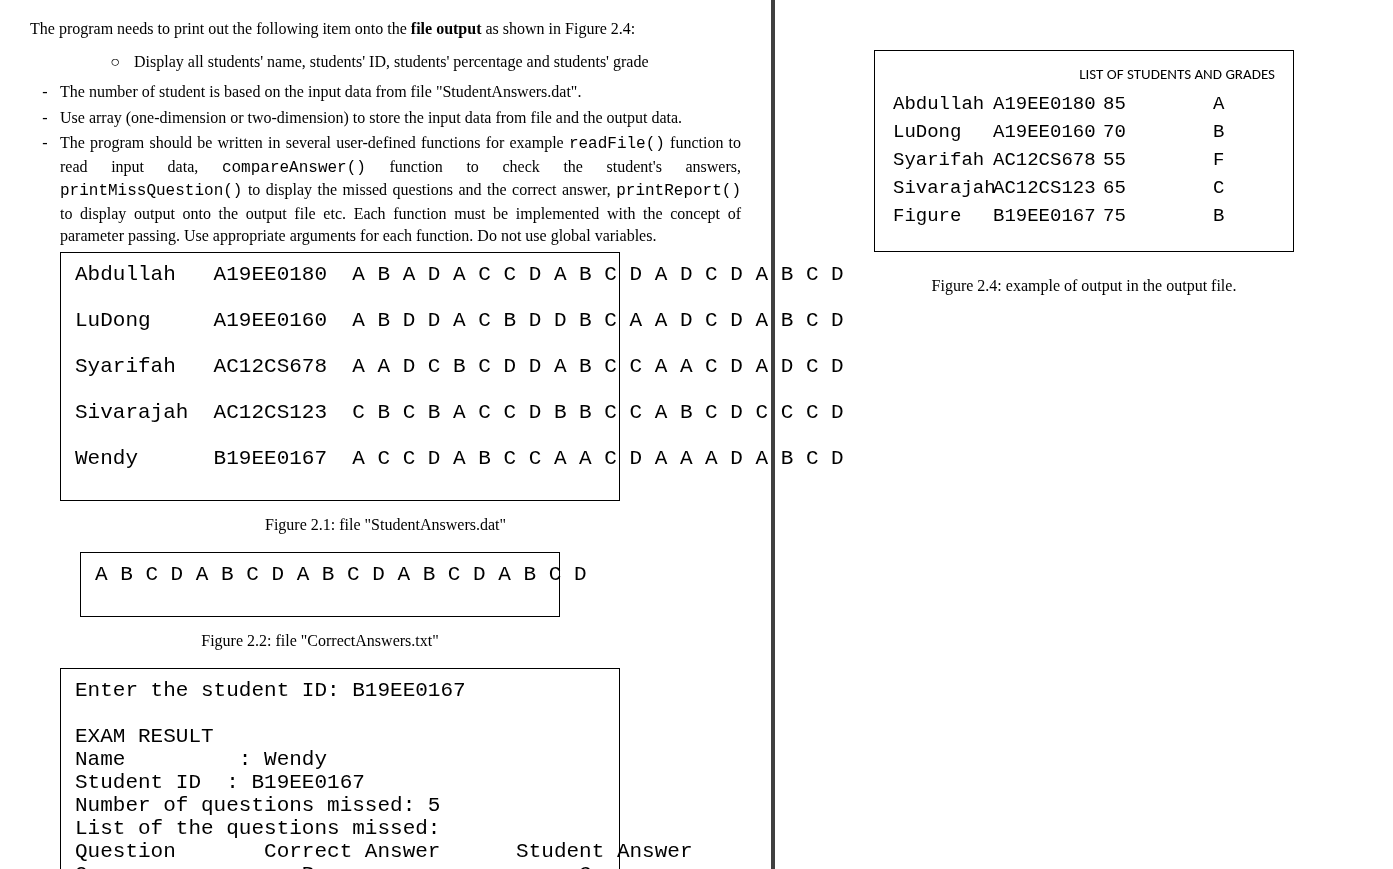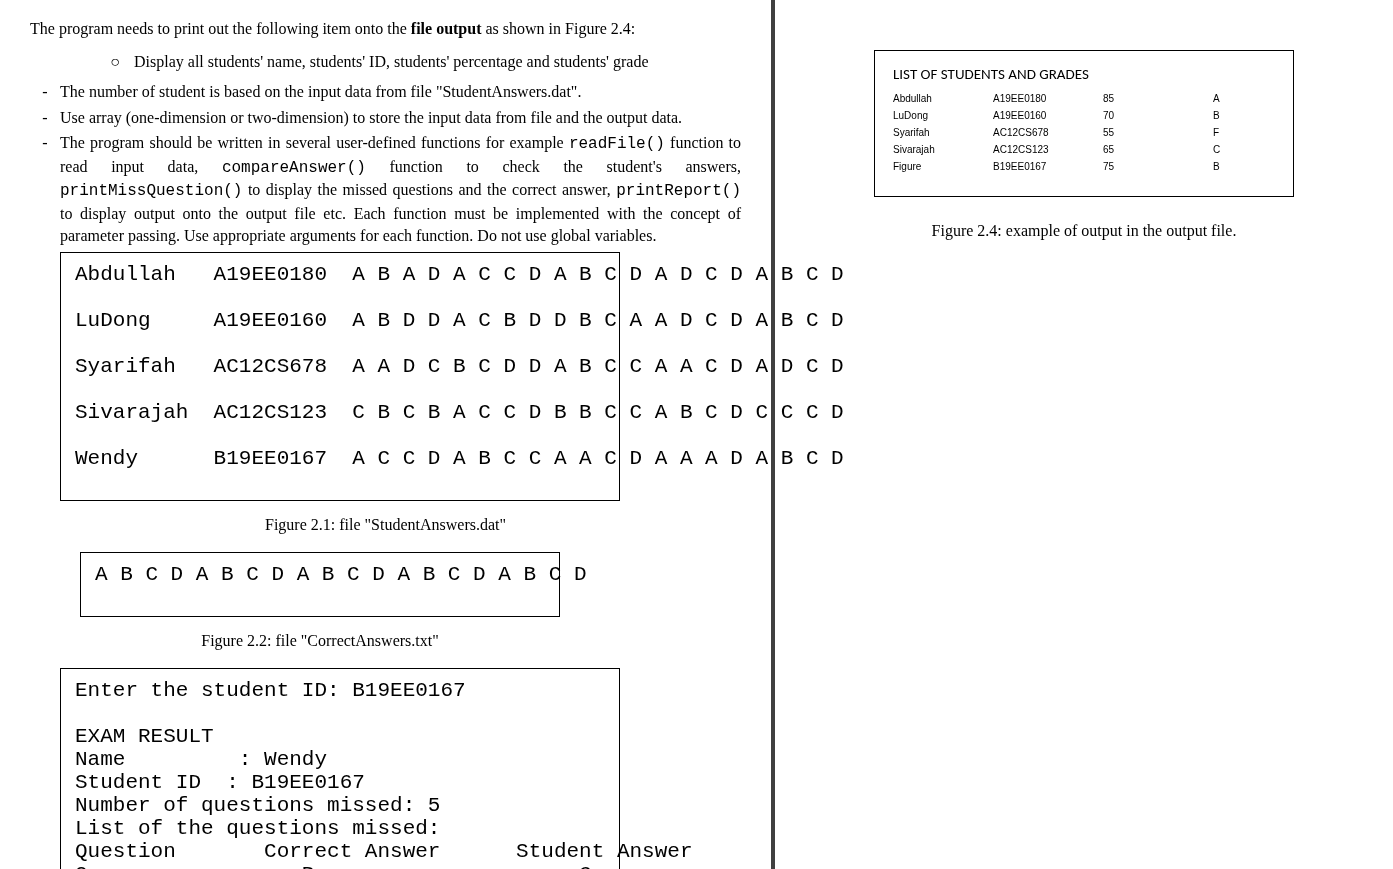--- a/index.html
+++ b/index.html
@@ -78,30 +78,31 @@
     .fig24-box {
       border: 1px solid #000;
       padding: 14px 18px 18px 18px;
       width: 420px;
       margin-top: 0;
     }
     .fig24-title {
       font-family: Calibri, Arial, sans-serif;
       font-size: 15px;
       margin-bottom: 10px;
+      text-align: right;
     }
     .fig24-row {
       display: flex;
       margin-bottom: 6px;
     }
     .fig24-header {
       font-family: Calibri, Arial, sans-serif;
       margin-bottom: 6px;
     }
-    .fig24-mono { font-family: Liberation Sans, sans-serif; font-size: 10px; }
+    .fig24-mono { font-family: Liberation Mono, monospace; font-size: 19px; }
     .fig24-c1 { width: 100px; }
     .fig24-c2 { width: 110px; }
     .fig24-c3 { width: 110px; }
     .fig24-c4 { width: 60px; }
     .fig24-caption {
       margin-top: 25px;
       font-size: 16px;
       text-align: right;
     }
   </style>

